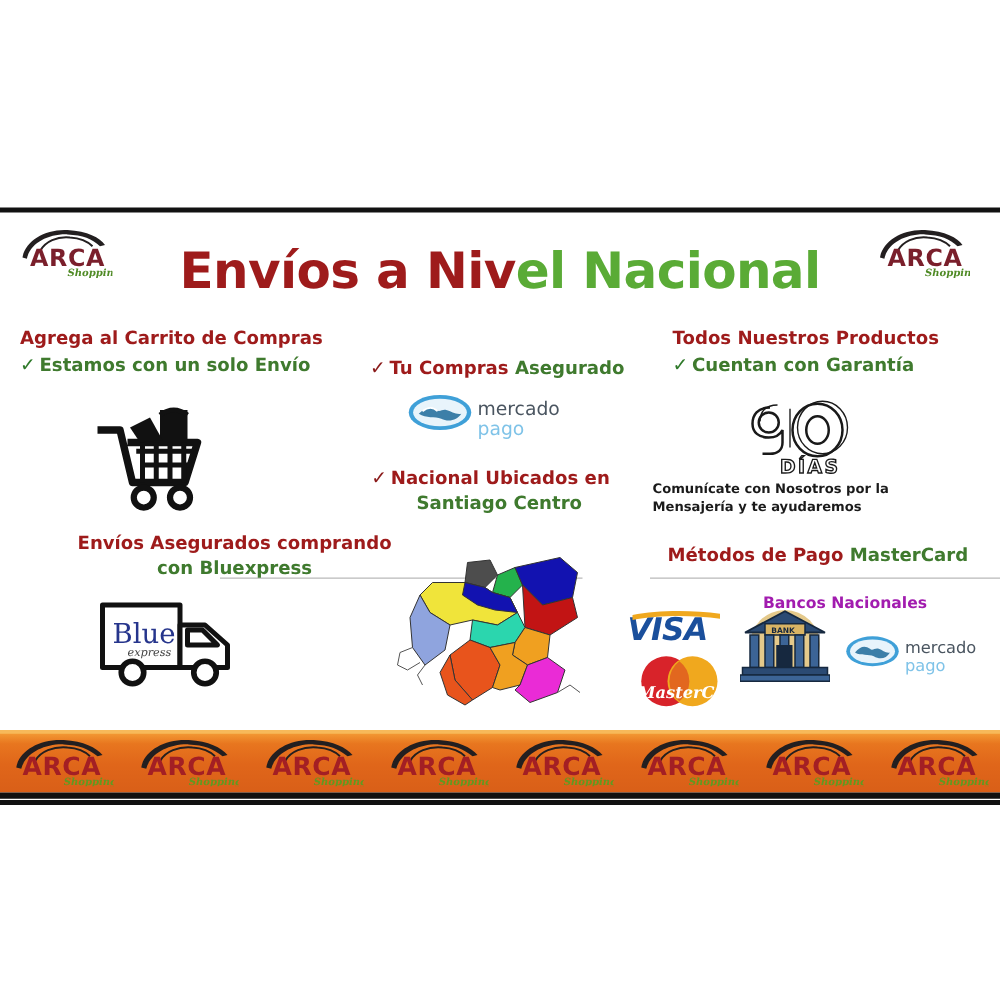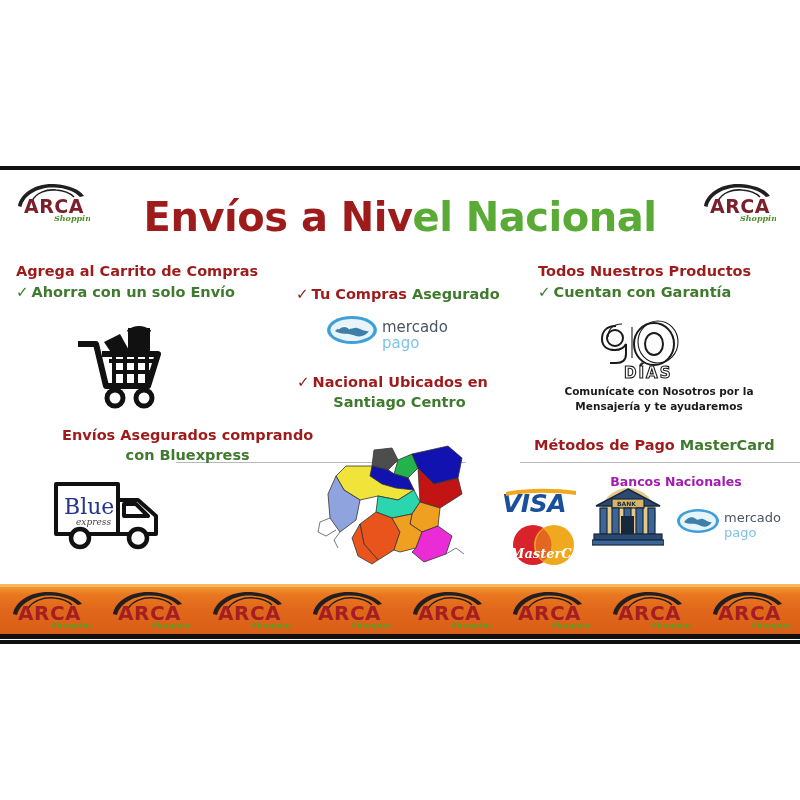--- a/index.html
+++ b/index.html
@@ -107,32 +107,32 @@
   .hairline-right { left: 520px; top: 296px; width: 280px; }
 
   
   .cart-icon { position: absolute; left: 72px; top: 158px; }
   
   .mp-center { position: absolute; left: 326px; top: 148px; }
   
   .dias90 { position: absolute; left: 596px; top: 152px; }
   .guarantee-note {
     position: absolute;
-    left: 534px;
+    left: 522px;
     top: 218px;
     width: 250px;
-    text-align: center;
+    text-align: left;
     font-family: "DejaVu Sans", sans-serif;
     font-weight: bold;
     font-size: 10.5px;
     color: #1a1a1a;
     line-height: 1.45;
   }
   
-  .truck { position: absolute; left: 52px; top: 310px; }
+  .truck { position: absolute; left: 78px; top: 310px; }
   
   .map { position: absolute; left: 316px; top: 278px; }
   
   .pay-visa { position: absolute; left: 500px; top: 322px; }
   .pay-mc   { position: absolute; left: 504px; top: 358px; }
   .pay-bank { position: absolute; left: 592px; top: 320px; }
   .pay-mp   { position: absolute; left: 676px; top: 340px; }
   .bancos-lbl {
     position: absolute;
     left: 576px;
@@ -203,21 +203,21 @@
     </div>
 
     <div class="headline"><span class="hl-red">Envíos a Niv</span><span class="hl-green">el Nacional</span></div>
 
     <div class="hairline hairline-left"></div>
     <div class="hairline hairline-right"></div>
 
     <div class="col-left-1">
       <div class="hdg red">Agrega al Carrito de Compras</div>
       <div class="hdg">
-        <span class="check g">✓</span><span class="green">Ahorra con un solo Envío</span>
+        <span class="check g">✓</span><span class="green">Estamos con un solo Envío</span>
       </div>
     </div>
 
     <div class="cart-icon">
       <svg width="96" height="86" viewBox="0 0 96 86">
         <g fill="none" stroke="#111111" stroke-width="6" stroke-linejoin="round">
           <path d="M6 20 H24 L34 62 H76 L86 30 H30"></path>
         </g>
         <g stroke="#111111" stroke-width="4">
           <line x1="37" y1="37" x2="83" y2="37"></line>

